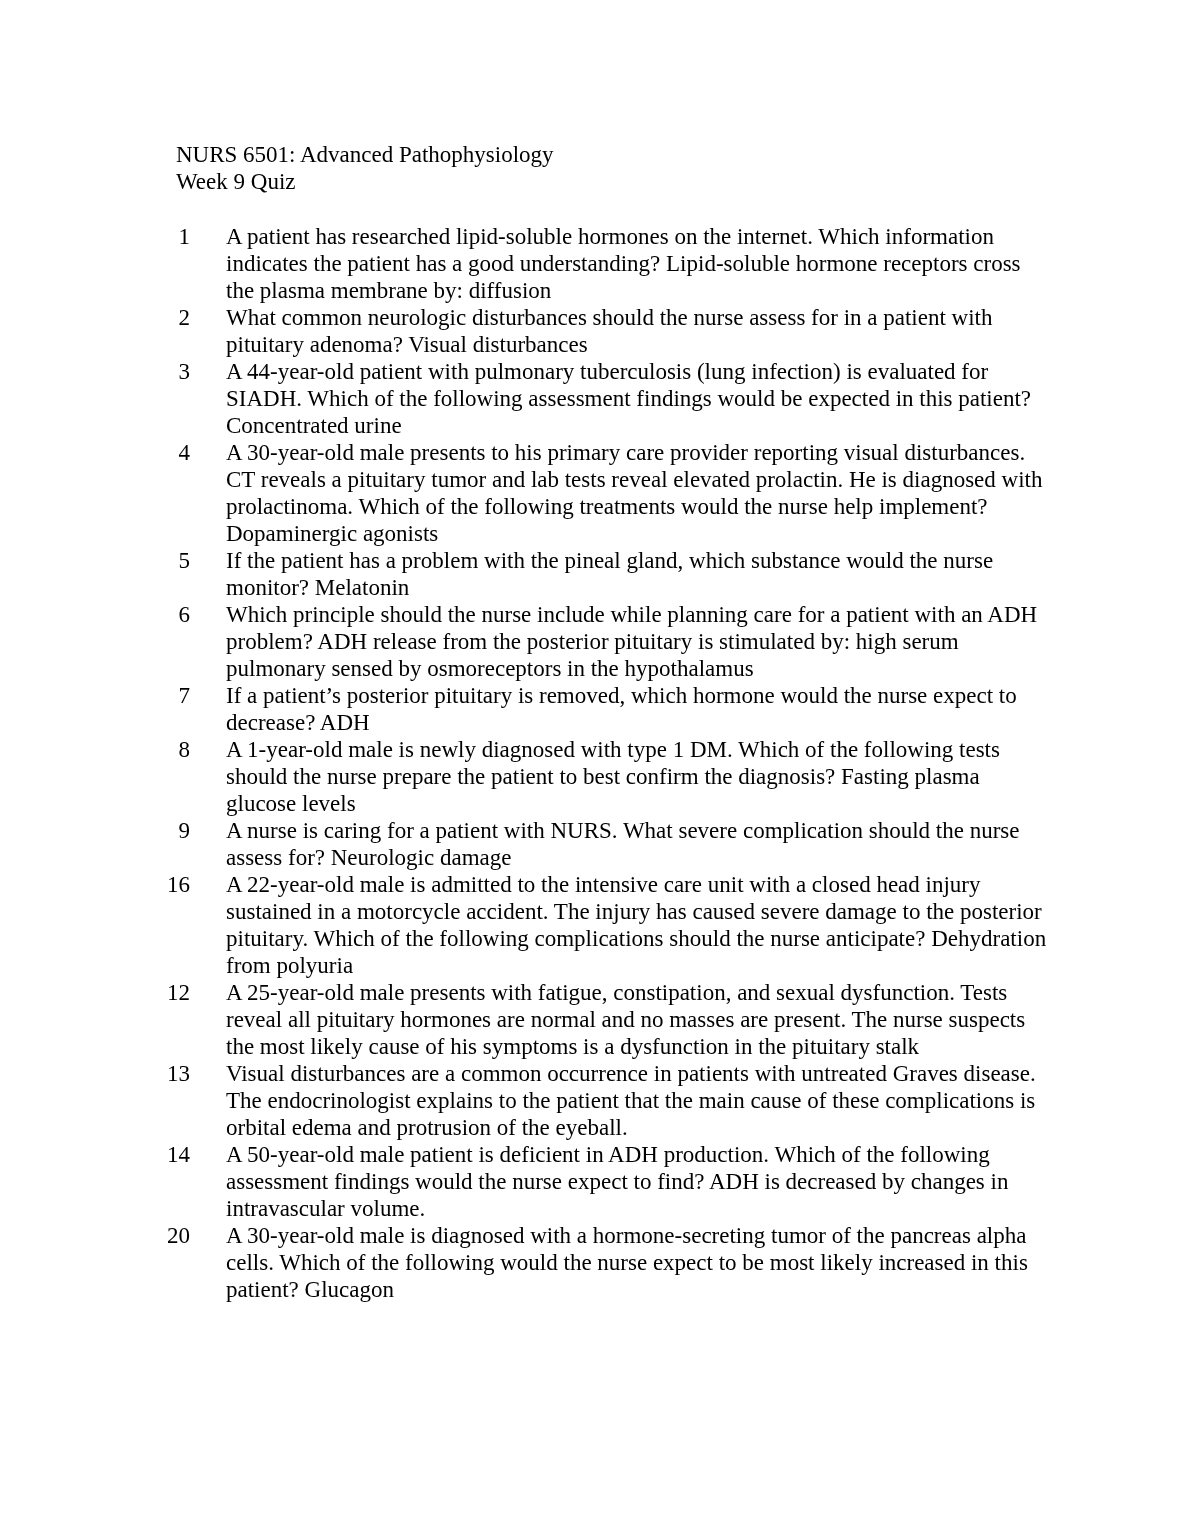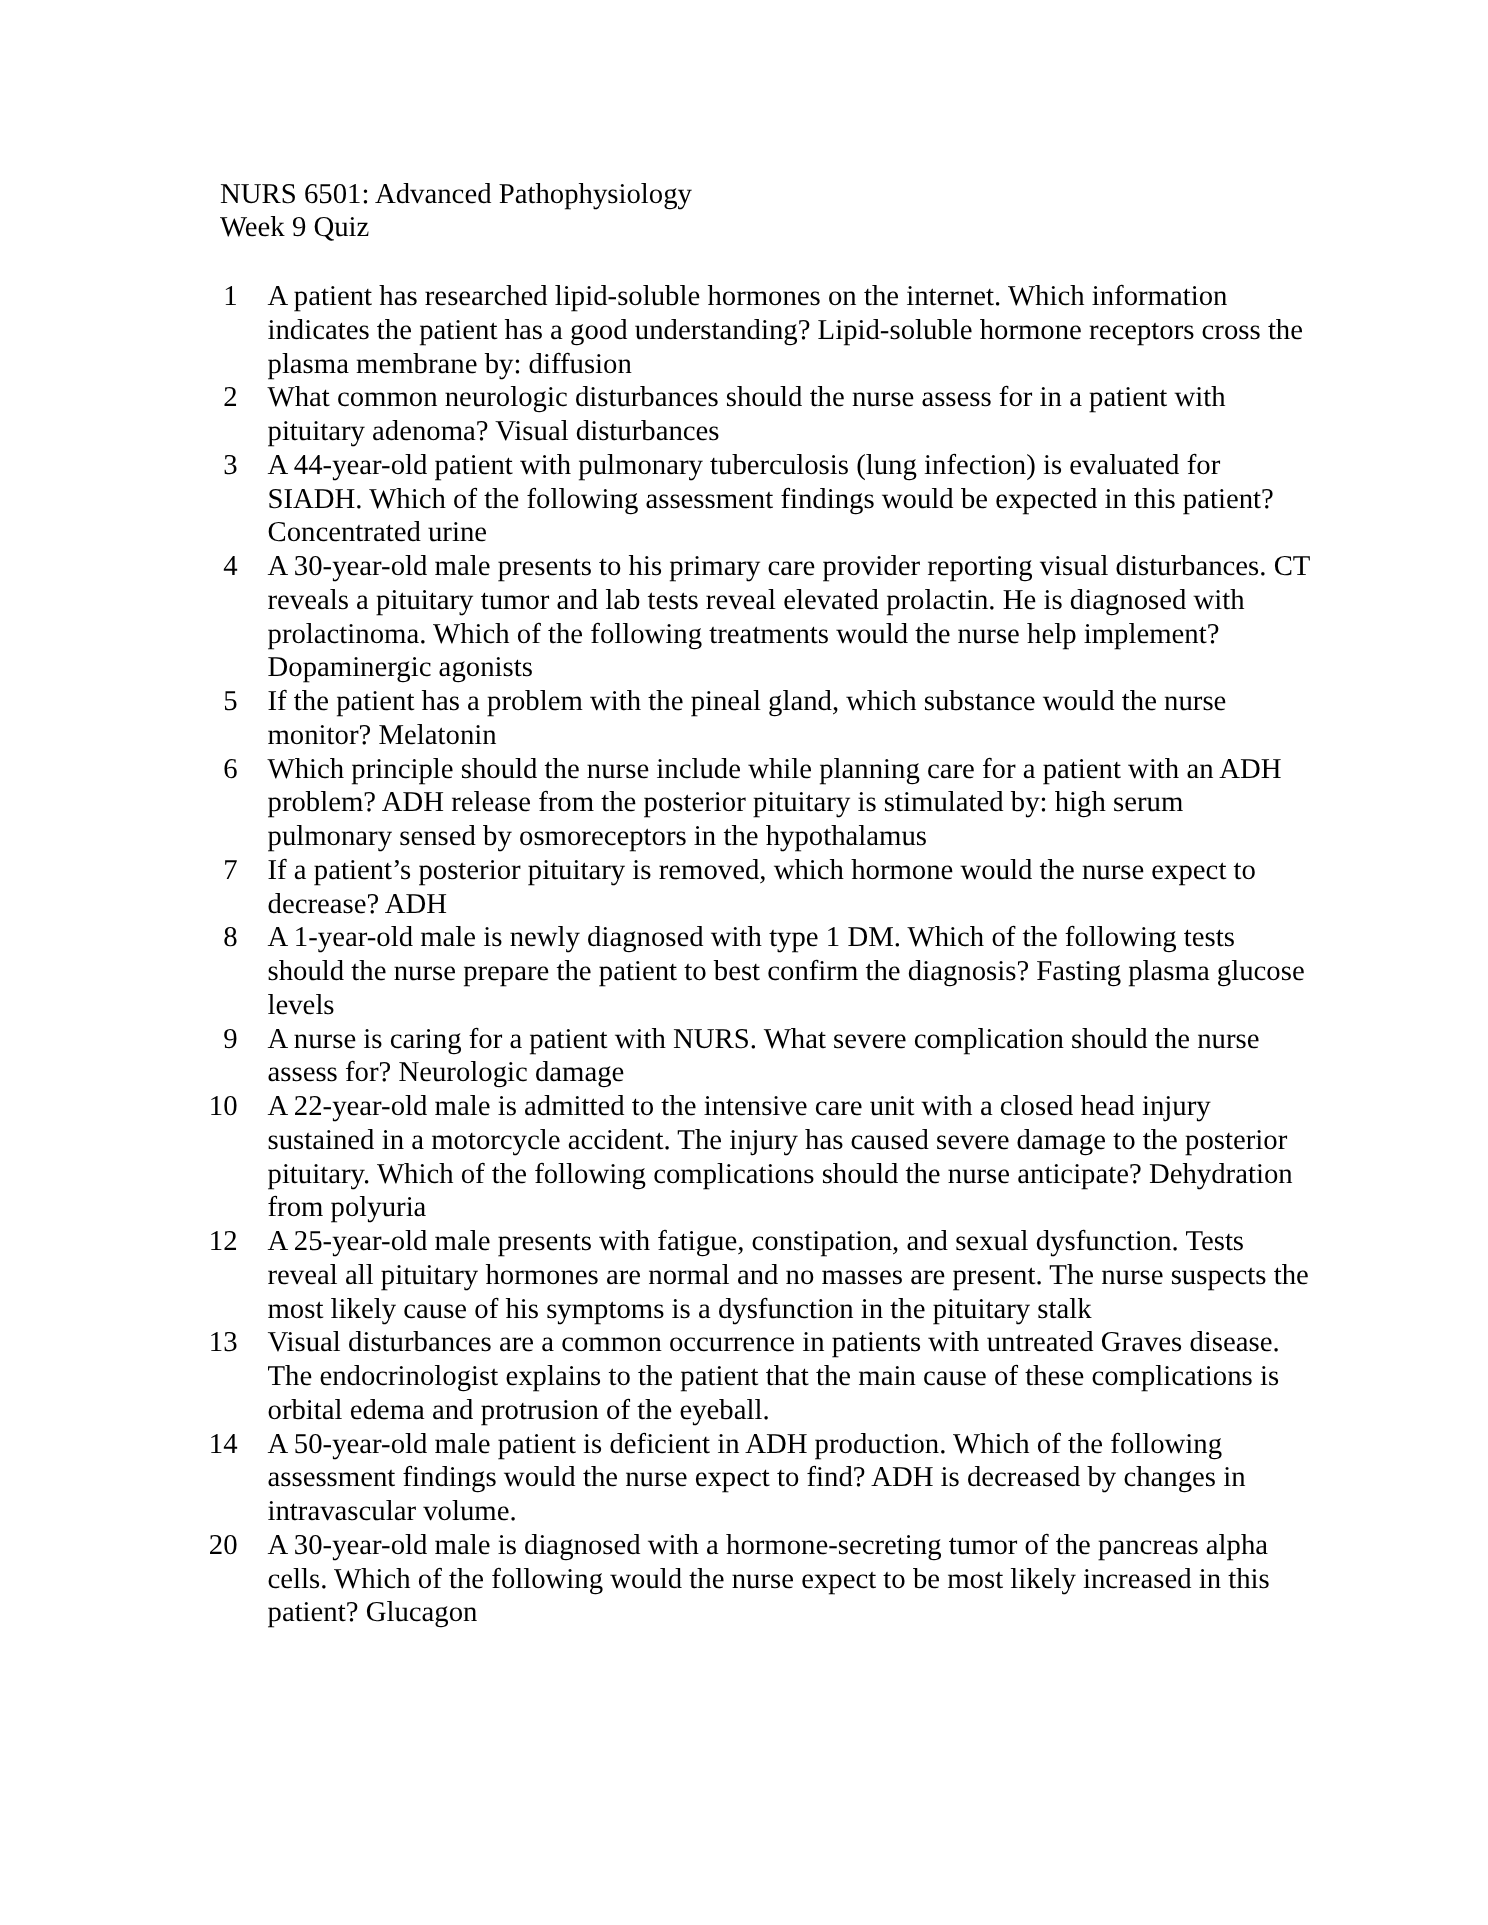--- a/index.html
+++ b/index.html
@@ -36,21 +36,21 @@
   .q {
     display: flex;
     align-items: flex-start;
   }
   .q-num {
     flex: 0 0 50px;
     width: 50px;
     text-align: right;
   }
   .q-text {
-    margin-left: 24px;
+    margin-left: 36px;
     width: 840px;
   }
 </style>
 </head>
 <body>
 
 <div class="doc">
   <div class="doc-header">
     <div>NURS 6501: Advanced Pathophysiology</div>
     <div>Week 9 Quiz</div>
@@ -87,21 +87,21 @@
     </li>
     <li class="q">
       <span class="q-num">8</span>
       <span class="q-text">A 1-year-old male is newly diagnosed with type 1 DM. Which of the following tests should the nurse prepare the patient to best confirm the diagnosis? Fasting plasma glucose levels</span>
     </li>
     <li class="q">
       <span class="q-num">9</span>
       <span class="q-text">A nurse is caring for a patient with NURS. What severe complication should the nurse assess for? Neurologic damage</span>
     </li>
     <li class="q">
-      <span class="q-num">10</span>
+      <span class="q-num">16</span>
       <span class="q-text">A 22-year-old male is admitted to the intensive care unit with a closed head injury sustained in a motorcycle accident. The injury has caused severe damage to the posterior pituitary. Which of the following complications should the nurse anticipate? Dehydration from polyuria</span>
     </li>
     <li class="q">
       <span class="q-num">12</span>
       <span class="q-text">A 25-year-old male presents with fatigue, constipation, and sexual dysfunction. Tests reveal all pituitary hormones are normal and no masses are present. The nurse suspects the most likely cause of his symptoms is a dysfunction in the pituitary stalk</span>
     </li>
     <li class="q">
       <span class="q-num">13</span>
       <span class="q-text">Visual disturbances are a common occurrence in patients with untreated Graves disease. The endocrinologist explains to the patient that the main cause of these complications is orbital edema and protrusion of the eyeball.</span>
     </li>

